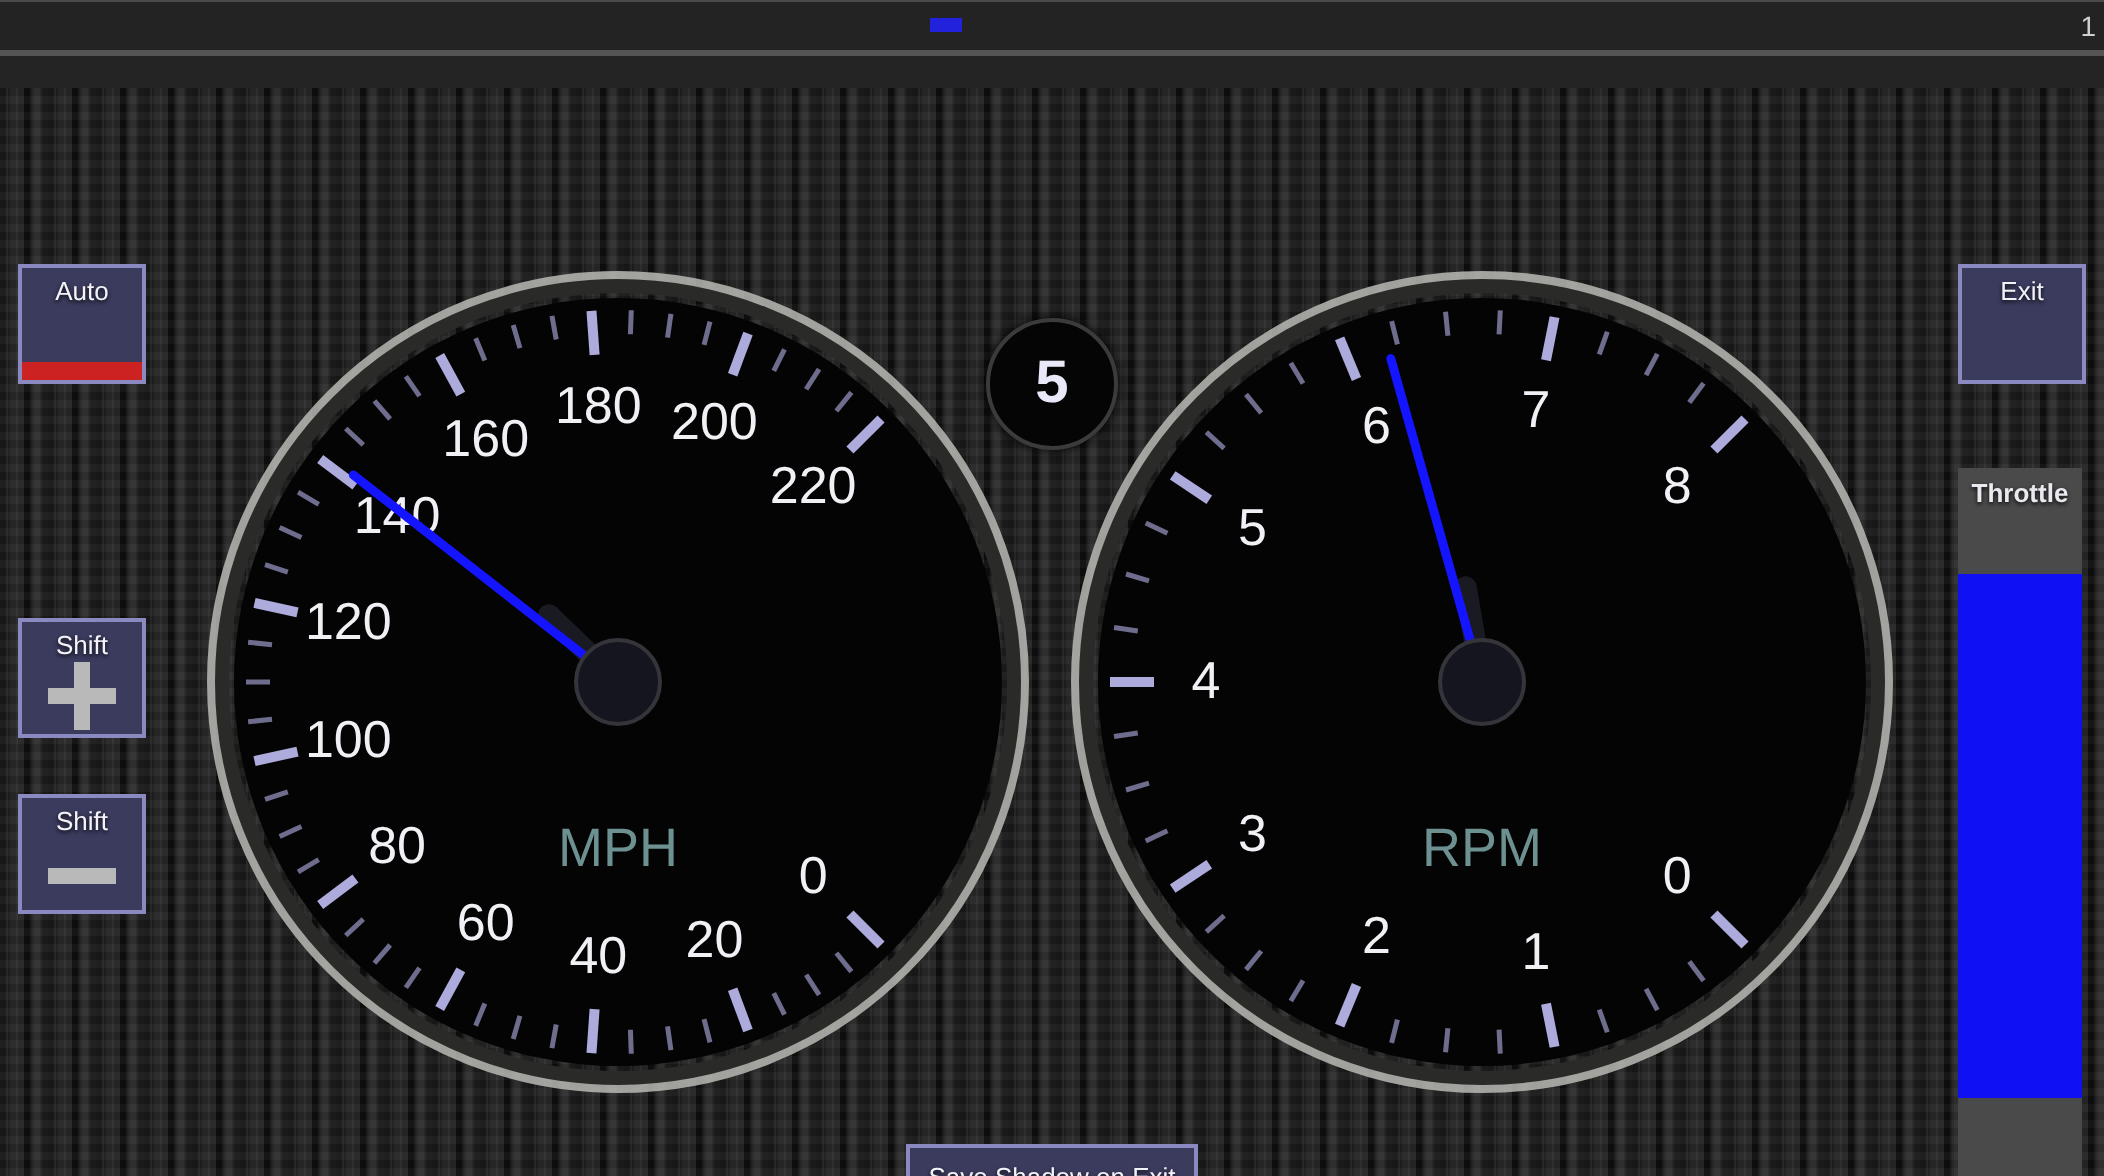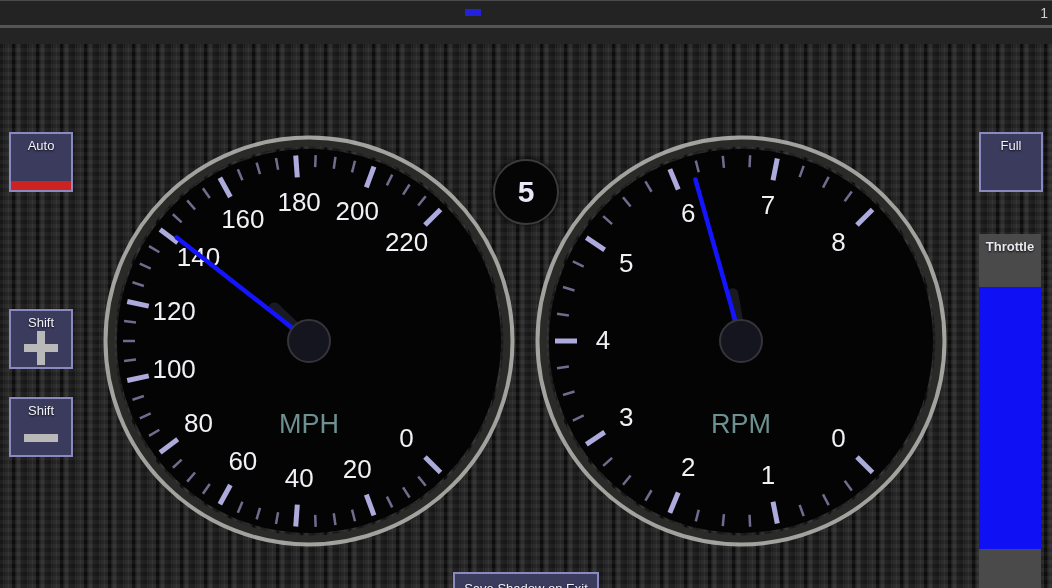--- a/index.html
+++ b/index.html
@@ -198,21 +198,21 @@
       <span class="plus-glyph h"></span>
       <span class="plus-glyph v"></span>
     </div>
 
     <div class="gbtn" id="btn-shiftdown">
       <span class="cap">Shift</span>
       <span class="minus-glyph"></span>
     </div>
 
     <div class="gbtn" id="btn-full">
-      <span class="cap">Full</span>
+      <span class="cap">Exit</span>
     </div>
 
     <div class="vgauge" id="gauge-throttle">
       <div class="vlabel">Throttle</div>
       <div id="throttle-fill" style="height: 86%; background: rgb(16, 16, 245);"></div>
     </div>
 
     <div class="vgauge" id="gauge-brake">
       <div id="brake-fill" style="height: 0%; background: rgb(224, 16, 16);"></div>
 

